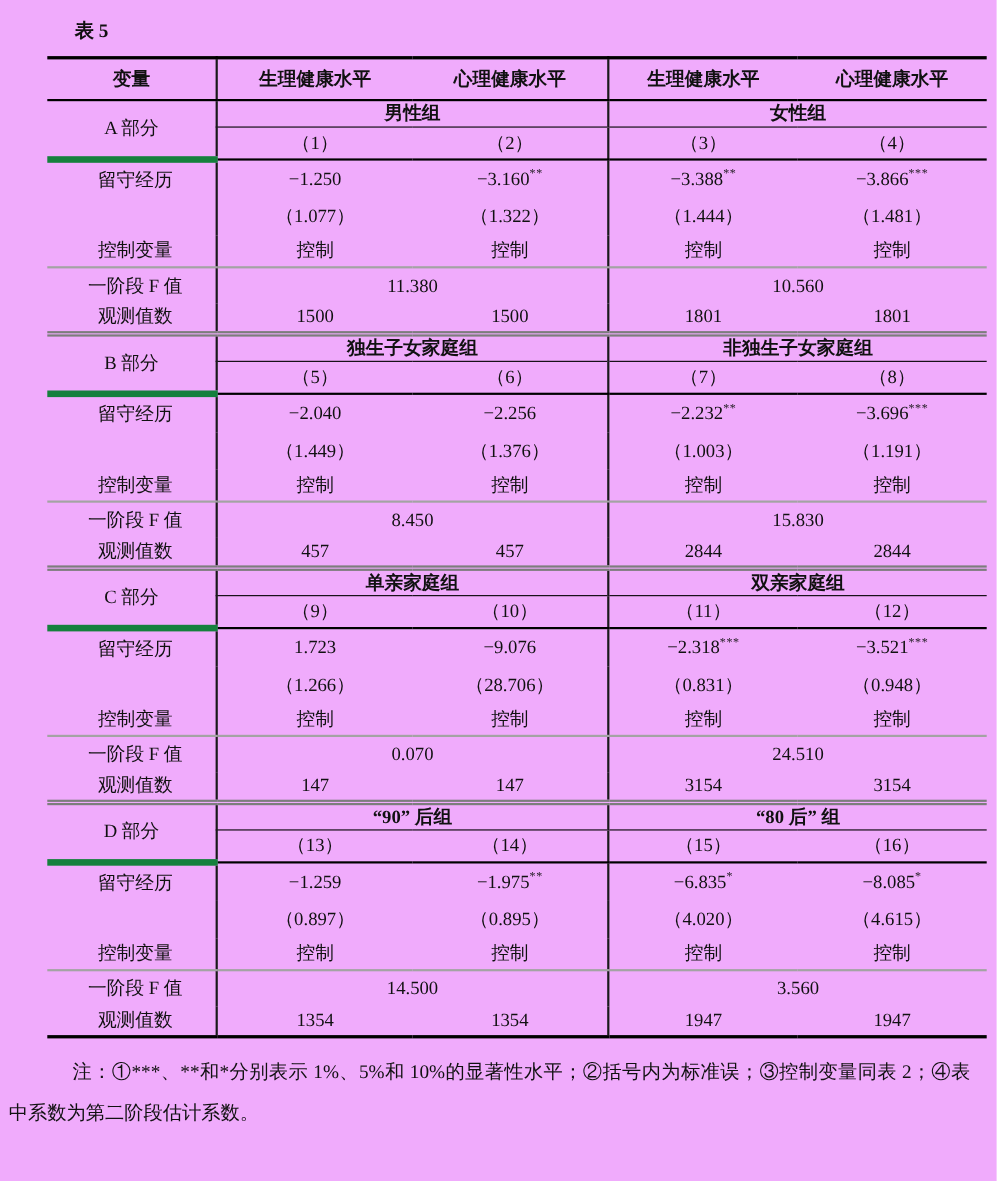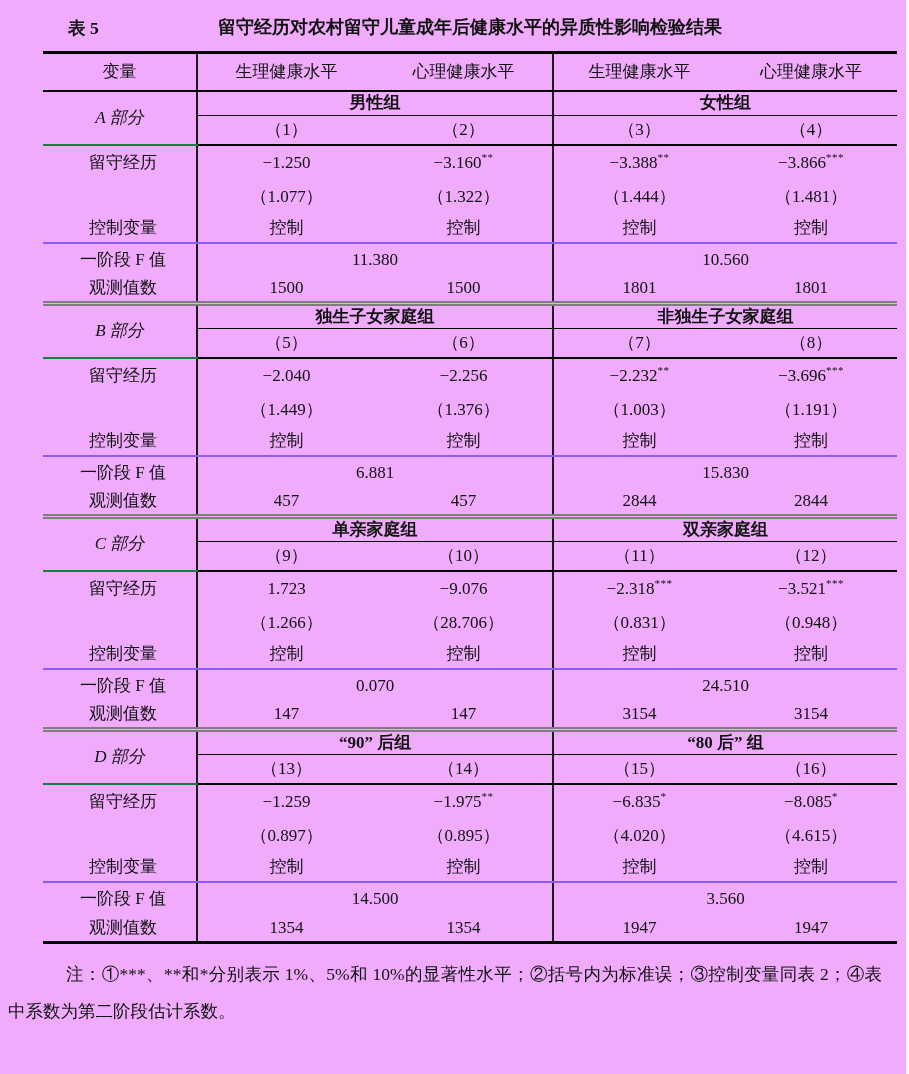--- a/index.html
+++ b/index.html
@@ -23,31 +23,31 @@
     width:854px;
     margin:7px 0 0 43px;
     border-top:3.5px solid #000;
     font-size:17px;
   }
   td{padding:0 2px;vertical-align:middle;line-height:1.15;}
   .c{text-align:center;}
   .l{text-align:center;padding-left:9px;}
   .vr{border-right:2px solid #1a1a1a;}
 
-  tr.header-row{height:38px;}
+  tr.header-row{height:38px;font-weight:bold;}
   tr.header-row td{border-bottom:2px solid #000;}
   tr.group-row{height:25px;}
   td.gh{border-bottom:1.5px solid #000;font-weight:bold;}
-  td.plabel{border-bottom:2px solid #15803d;font-style:italic;}
+  td.plabel{border-bottom:6px solid #15803d;}
   tr.num-row{height:29px;}
   tr.num-row td{border-bottom:2px solid #000;}
   tr.coef-row{height:35px;}
   tr.se-row{height:34px;}
   tr.ctrl-row{height:29px;}
-  tr.ctrl-row td{border-bottom:2px solid #8b5cf6;}
+  tr.ctrl-row td{border-bottom:2px solid #a3a3a3;}
   tr.f-row{height:33px;}
   tr.obs-row{height:28px;}
   tr.sep td{border-bottom:5px double #7d7d7d;}
   tr.end td{border-bottom:3.5px solid #000;}
 
   sup{font-size:11px;line-height:0;vertical-align:super;letter-spacing:.5px;}
 
   
   .note{
     margin:12px 24px 0 8px;
@@ -57,21 +57,20 @@
     text-align:justify;
   }
 </style>
 </head>
 <body>
 
 <div class="page">
 
   <div class="titlebar">
     <span class="table-no">表 5</span>
-    <div class="table-title">留守经历对农村留守儿童成年后健康水平的异质性影响检验结果</div>
   </div>
 
   <table class="tbl">
     <colgroup>
       <col style="width:154px">
         <col style="width:178px">
         <col style="width:178px">
         <col style="width:172px">
         <col style="width:172px">
     </colgroup>
@@ -161,21 +160,21 @@
       </tr>
       <tr class="ctrl-row">
         <td class="l vr">控制变量</td>
         <td class="c">控制</td>
         <td class="c vr">控制</td>
         <td class="c">控制</td>
         <td class="c">控制</td>
       </tr>
       <tr class="f-row">
         <td class="l vr">一阶段 F 值</td>
-        <td class="c vr" colspan="2">6.881</td>
+        <td class="c vr" colspan="2">8.450</td>
         <td class="c" colspan="2">15.830</td>
       </tr>
       <tr class="obs-row sep">
         <td class="l vr">观测值数</td>
         <td class="c">457</td>
         <td class="c vr">457</td>
         <td class="c">2844</td>
         <td class="c">2844</td>
       </tr>
     </tbody>

